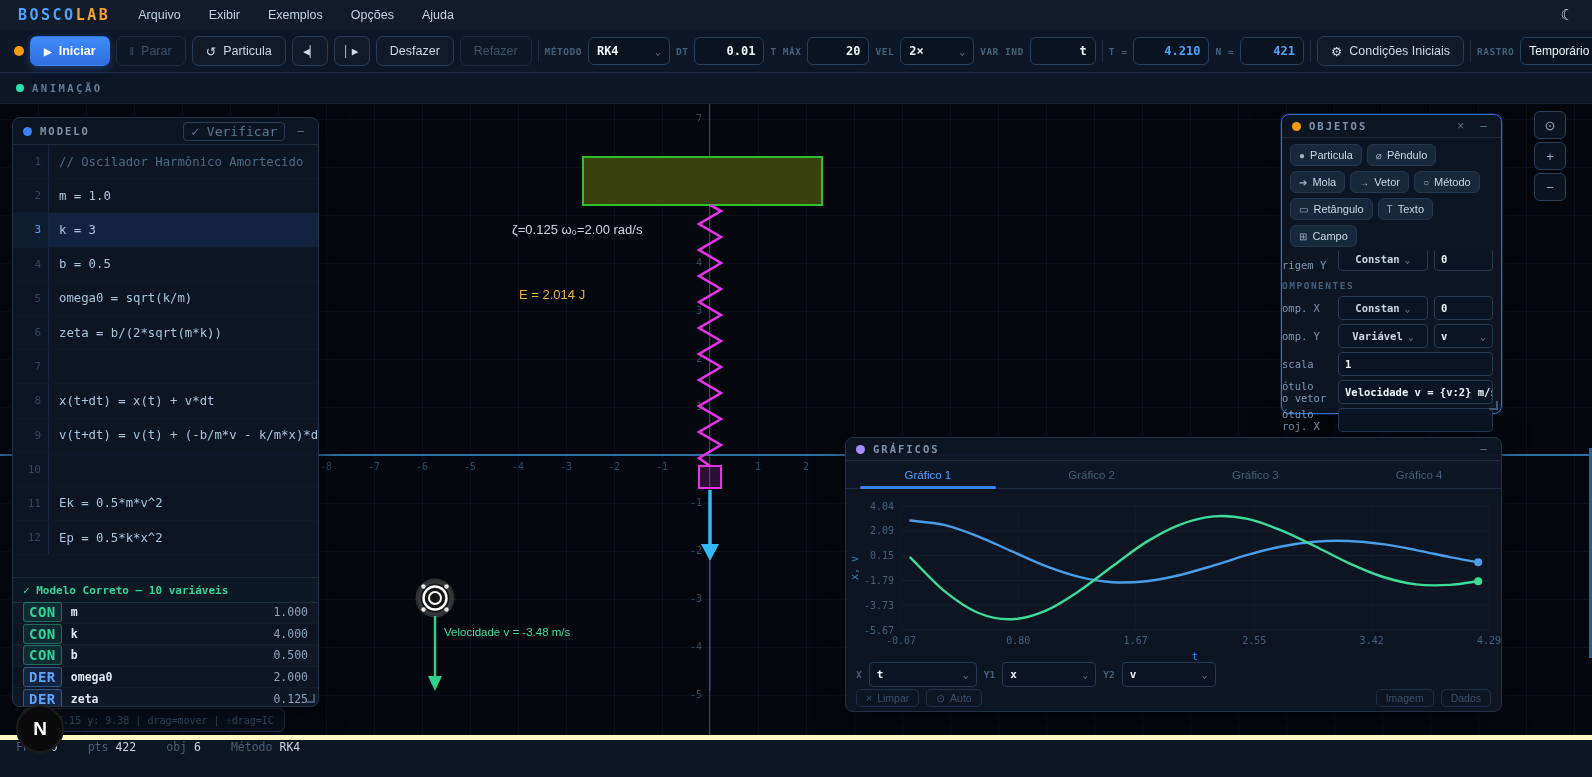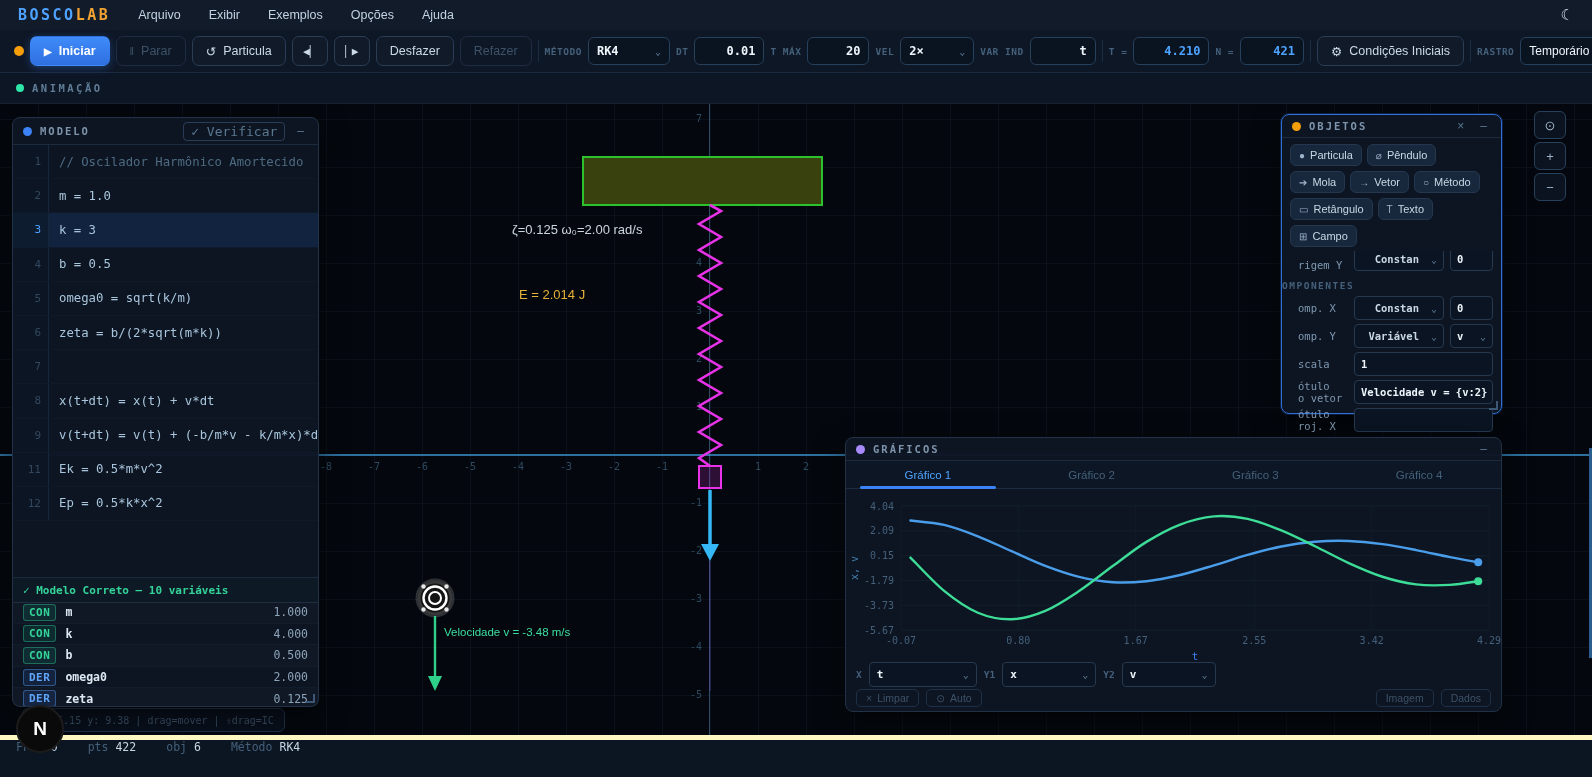--- a/index.html
+++ b/index.html
@@ -84,37 +84,37 @@
   .code-text{padding-left:10px;font-family:"DejaVu Sans Mono",monospace;font-size:12.3px;color:#a9c6dc;white-space:pre}
   .code-row.active{background:#122340}
   .code-row.active .code-num{color:#4da3ff;background:#0e1c30}
   .code-text.comment{color:#4d6a80}
   #modelo-status{position:absolute;left:0;top:459px;right:0;height:24px;border-top:1px solid #1c2b3e;border-bottom:1px solid #1c2b3e;
                  display:flex;align-items:center;padding:0 10px;font-family:"DejaVu Sans Mono",monospace;
                  font-size:11px;font-weight:bold;color:#34d399;background:rgba(16,40,38,.25)}
   #var-rows{position:absolute;left:0;top:484px;right:0;bottom:0;overflow:hidden}
   .var-row{display:flex;align-items:center;height:20.6px;padding:0 10px;border-bottom:1px solid rgba(18,30,46,.9);gap:9px}
   .var-row:nth-child(odd){background:rgba(255,255,255,.015)}
-  .badge{font-family:"DejaVu Sans Mono",monospace;font-size:11px;font-weight:bold;border-radius:3px;padding:1px 5px;letter-spacing:.5px}
+  .badge{font-family:"DejaVu Sans Mono",monospace;font-size:14px;font-weight:bold;border-radius:3px;padding:1px 5px;letter-spacing:.5px}
   .badge.con{color:#34d399;background:rgba(16,185,129,.13);border:1px solid rgba(52,211,153,.4)}
   .badge.der{color:#60a5fa;background:rgba(59,130,246,.13);border:1px solid rgba(96,165,250,.4)}
   .var-name{flex:1;font-family:"DejaVu Sans Mono",monospace;font-size:11.5px;font-weight:bold;color:#dce8f2}
   .var-value{font-family:"DejaVu Sans Mono",monospace;font-size:11.5px;color:#8ca3b8}
   
   #objetos{left:1281px;top:114px;width:219px;height:298px;border-color:#2f6fd6;box-shadow:0 0 0 1px rgba(47,111,214,.25),0 10px 28px rgba(0,0,0,.55)}
   #objetos .panel-header{height:22px}
   #obj-tools{padding:6px 8px 4px 8px;display:flex;flex-wrap:wrap;gap:5px}
   .tool-btn{background:#17283c;border:1px solid #24374e;border-radius:6px;color:#c9d7e5;font-size:11px;
             padding:4px 8px;display:flex;align-items:center;gap:5px}
   .tool-icon{font-size:10px;color:#9db3c8}
-  .obj-row{display:flex;align-items:center;gap:6px;padding:2px 8px 2px 0;margin-left:16px}
+  .obj-row{display:flex;align-items:center;gap:6px;padding:2px 8px 2px 0;margin-left:0}
   .obj-label{width:50px;flex:0 0 auto;font-family:"DejaVu Sans Mono",monospace;font-size:10.5px;color:#7e98b0;line-height:1.15;overflow:hidden}
   .obj-select,.obj-input{height:22px;background:#0a1422;border:1px solid #26394f;border-radius:4px;color:#edf4fa;
             font-family:"DejaVu Sans Mono",monospace;font-size:10.5px;font-weight:bold;display:flex;align-items:center;padding:0 6px}
-  .obj-select{width:76px;flex:0 0 auto;justify-content:flex-end;color:#c9d7e5;gap:12px}
+  .obj-select{width:76px;flex:0 0 auto;justify-content:center;color:#c9d7e5;gap:5px}
   .obj-input{flex:1;min-width:0;overflow:hidden;white-space:nowrap}
   .obj-section{font-family:"DejaVu Sans Mono",monospace;font-size:9.5px;font-weight:bold;letter-spacing:1.5px;color:#44607a;
                padding:7px 0 3px 0}
   
   #graficos{left:845px;top:437px;width:655px;height:273px}
   #graficos .panel-header{height:22px}
   #tabs{position:absolute;left:0;top:23px;right:0;height:27px;display:flex;border-bottom:1px solid #1d2c40;background:#0c1624}
   .tab{flex:1;display:flex;align-items:center;justify-content:center;font-size:11.5px;color:#44607a;position:relative}
   .tab.active{color:#4da3ff;font-weight:normal}
   .tab.active::after{content:"";position:absolute;left:14px;right:14px;bottom:-1px;height:3px;background:#3b82f6;border-radius:2px}
@@ -339,20 +339,24 @@
         <div class="code-num">7</div>
         <div class="code-text"></div>
       </div>
       <div class="code-row">
         <div class="code-num">8</div>
         <div class="code-text">x(t+dt) = x(t) + v*dt</div>
       </div>
       <div class="code-row">
         <div class="code-num">9</div>
         <div class="code-text">v(t+dt) = v(t) + (-b/m*v - k/m*x)*dt</div>
+      </div>
+      <div class="code-row">
+        <div class="code-num">10</div>
+        <div class="code-text"></div>
       </div>
       <div class="code-row">
         <div class="code-num">11</div>
         <div class="code-text">Ek = 0.5*m*v^2</div>
       </div>
       <div class="code-row">
         <div class="code-num">12</div>
         <div class="code-text">Ep = 0.5*k*x^2</div>
       </div>
     </div>

